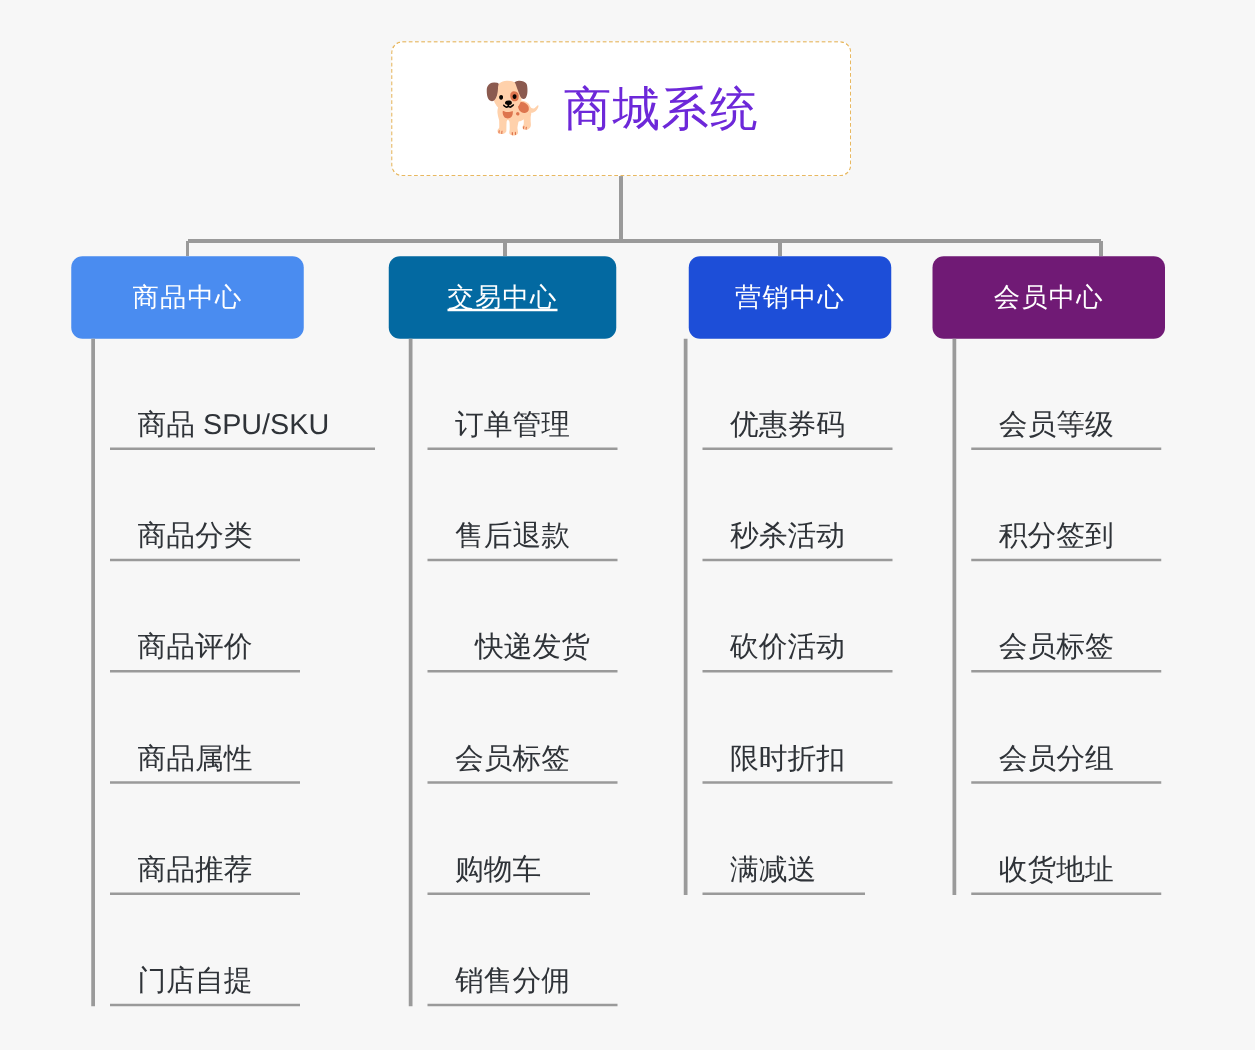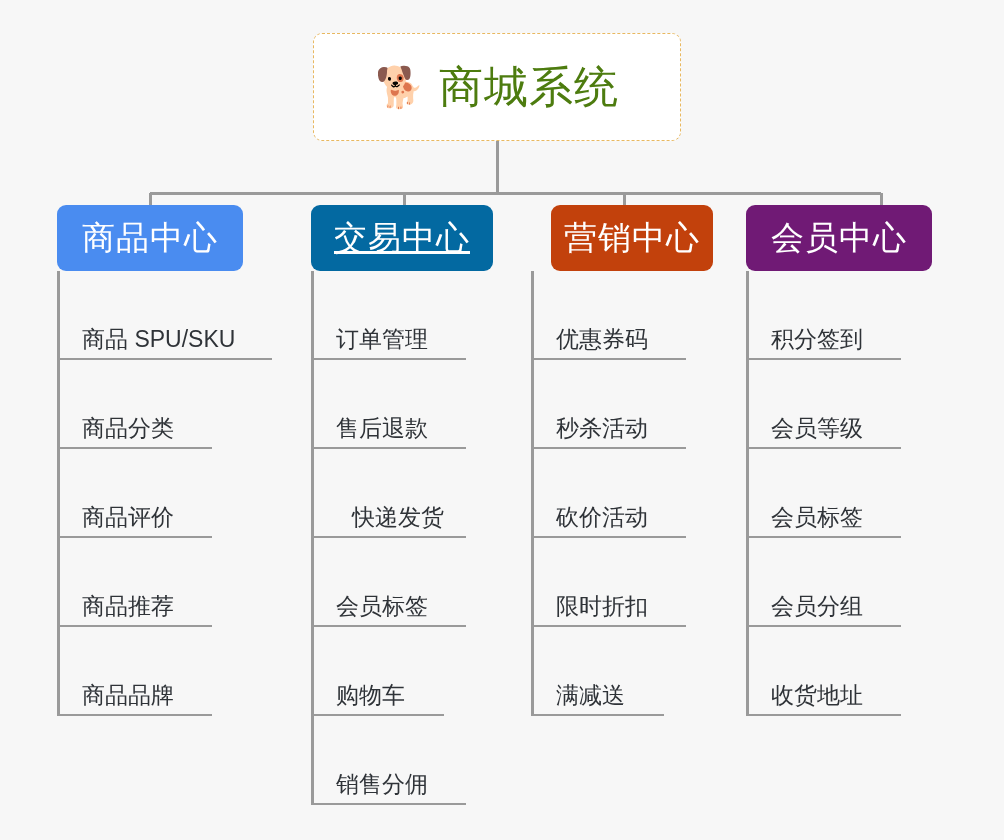--- a/index.html
+++ b/index.html
@@ -22,46 +22,47 @@
     box-sizing:border-box;
     display:flex;align-items:center;justify-content:center;
     gap:14px;
   }
   .root-icon{
     font-size:40px;line-height:1;
     display:block;
     filter:saturate(1.15);
   }
   .root-title{
-    font-size:44px;
-    color:#4d7c0f;
+    font-size:38px;
+    color:#6d28d9;
     letter-spacing:1px;
     white-space:nowrap;
   }
 
   
   svg.links{position:absolute;left:0;top:0;width:1004px;height:840px;pointer-events:none;}
 
   
   .branch{position:absolute;top:205px;}
   .head{
     height:66px;
     border-radius:9px;
     display:flex;align-items:center;justify-content:center;
     color:#ffffff;
-    font-size:33px;
+    font-size:21px;
     letter-spacing:1px;
     box-sizing:border-box;
     white-space:nowrap;
   }
   .leaves{
     position:relative;
     margin-top:0;
+    padding-left:12px;
     border-left:3px solid #9a9a9a;
-    margin-left:0;
+    margin-left:16px;
     box-sizing:border-box;
   }
   .leaf{
     height:89px;
     display:flex;
     align-items:flex-end;
     box-sizing:border-box;
     border-bottom:2px solid #9a9a9a;
     padding-bottom:4px;
   }
@@ -102,24 +103,27 @@
       <div class="leaf" style="width:212px;">
         <span class="leaf-label">商品 SPU/SKU</span>
       </div>
       <div class="leaf" style="width:152px;">
         <span class="leaf-label">商品分类</span>
       </div>
       <div class="leaf" style="width:152px;">
         <span class="leaf-label">商品评价</span>
       </div>
       <div class="leaf" style="width:152px;">
+        <span class="leaf-label">商品属性</span>
+      </div>
+      <div class="leaf" style="width:152px;">
         <span class="leaf-label">商品推荐</span>
       </div>
       <div class="leaf" style="width:152px;">
-        <span class="leaf-label">商品品牌</span>
+        <span class="leaf-label">门店自提</span>
       </div>
     </div>
   </div>
 
   <div class="branch" style="left:311px;width:182px;">
     <div class="head" style="background:#0369a1;text-decoration:underline;">
       <span>交易中心</span>
     </div>
     <div class="leaves">
       <div class="leaf" style="width:152px;">
@@ -137,21 +141,21 @@
       <div class="leaf" style="width:130px;">
         <span class="leaf-label">购物车</span>
       </div>
       <div class="leaf" style="width:152px;">
         <span class="leaf-label">销售分佣</span>
       </div>
     </div>
   </div>
 
   <div class="branch" style="left:531px;width:182px;">
-    <div class="head" style="background:#c2410c;margin-left:20px;">
+    <div class="head" style="background:#1d4ed8;margin-left:20px;">
       <span>营销中心</span>
     </div>
     <div class="leaves">
       <div class="leaf" style="width:152px;">
         <span class="leaf-label">优惠券码</span>
       </div>
       <div class="leaf" style="width:152px;">
         <span class="leaf-label">秒杀活动</span>
       </div>
       <div class="leaf" style="width:152px;">
@@ -165,24 +169,24 @@
       </div>
     </div>
   </div>
 
   <div class="branch" style="left:746px;width:186px;">
     <div class="head" style="background:#701a75;">
       <span>会员中心</span>
     </div>
     <div class="leaves">
       <div class="leaf" style="width:152px;">
-        <span class="leaf-label">积分签到</span>
+        <span class="leaf-label">会员等级</span>
       </div>
       <div class="leaf" style="width:152px;">
-        <span class="leaf-label">会员等级</span>
+        <span class="leaf-label">积分签到</span>
       </div>
       <div class="leaf" style="width:152px;text-align:right;">
         <span class="leaf-label">会员标签</span>
       </div>
       <div class="leaf" style="width:152px;">
         <span class="leaf-label">会员分组</span>
       </div>
       <div class="leaf" style="width:152px;">
         <span class="leaf-label">收货地址</span>
       </div>

